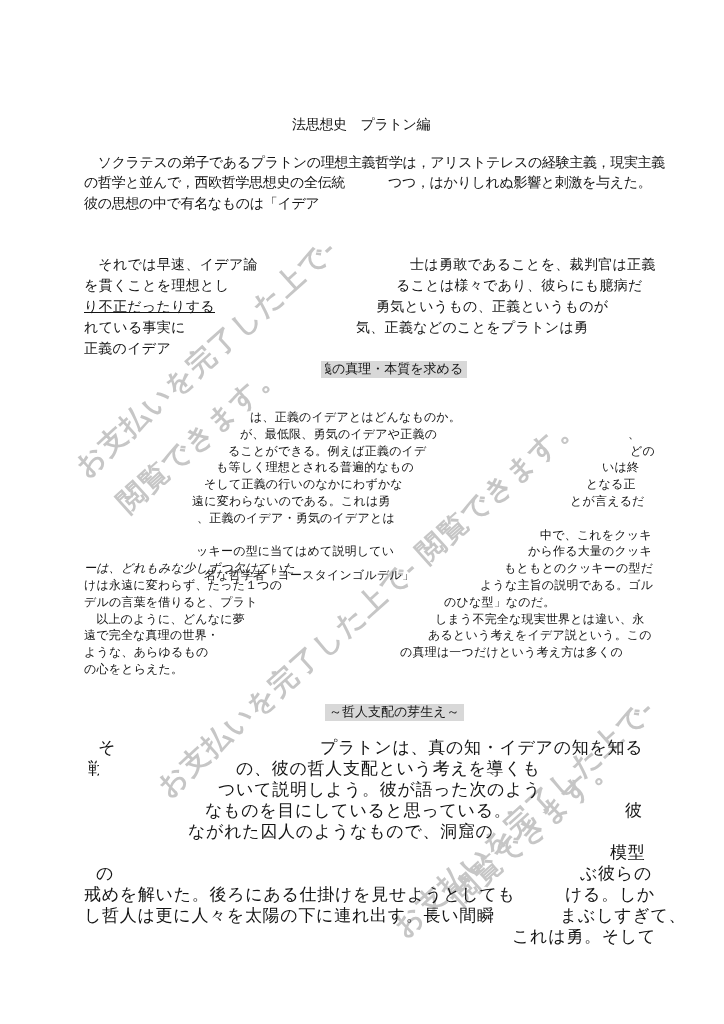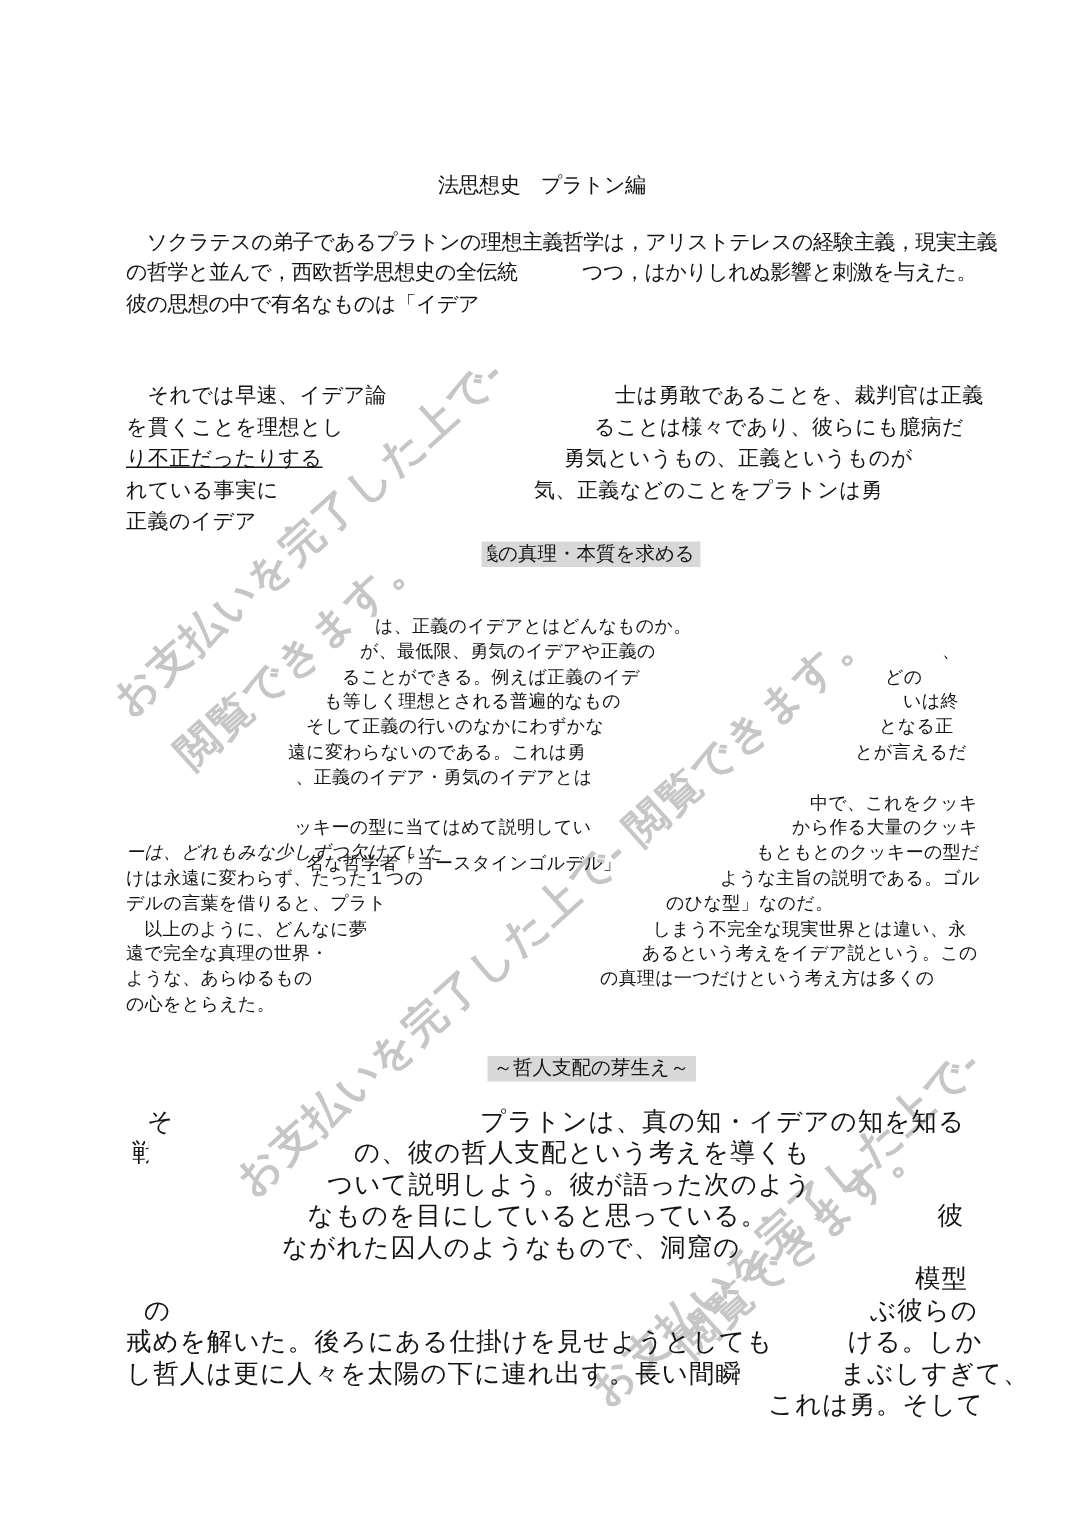--- a/index.html
+++ b/index.html
@@ -47,21 +47,21 @@
   <div class="line txt s14b" style="left:84px;top:321px;">れている事実に</div>
   <div class="line txt s14b" style="left:356px;top:321px;">気、正義などのことをプラトンは勇</div>
   <div class="line txt s14b" style="left:84px;top:342px;">正義のイデア</div>
 
   <div class="hdr txt" style="left:294px;top:361px;"><span class="cutL">義</span><span>の真理・本質を求める</span></div>
 
   <div class="line txt s12" style="left:250px;top:411px;">は、正義のイデアとはどんなものか。</div>
   <div class="line txt s12" style="left:240px;top:428px;">が、最低限、勇気のイデアや正義の</div>
   <div class="line txt s12" style="left:628px;top:428px;">、</div>
   <div class="line txt s12" style="left:228px;top:445px;">ることができる。例えば正義のイデ</div>
-  <div class="line txt s12" style="left:590px;top:445px;text-align:center;">どの</div>
+  <div class="line txt s12" style="left:630px;top:445px;text-align:center;">どの</div>
   <div class="line txt s12" style="left:216px;top:461px;">も等しく理想とされる普遍的なもの</div>
   <div class="line txt s12" style="left:602px;top:461px;">いは終</div>
   <div class="line txt s12" style="left:204px;top:478px;">そして正義の行いのなかにわずかな</div>
   <div class="line txt s12" style="left:586px;top:478px;">となる正</div>
   <div class="line txt s12" style="left:192px;top:495px;">遠に変わらないのである。これは勇</div>
   <div class="line txt s12" style="left:570px;top:495px;">とが言えるだ</div>
   <div class="line txt s12" style="left:197px;top:512px;">、正義のイデア・勇気のイデアとは</div>
 
   <div class="line txt s12" style="left:204px;top:529px;margin-top:40px;">名な哲学者「ヨースタインゴルデル」</div>
   <div class="line txt s12" style="left:540px;top:529px;">中で、これをクッキ</div>

